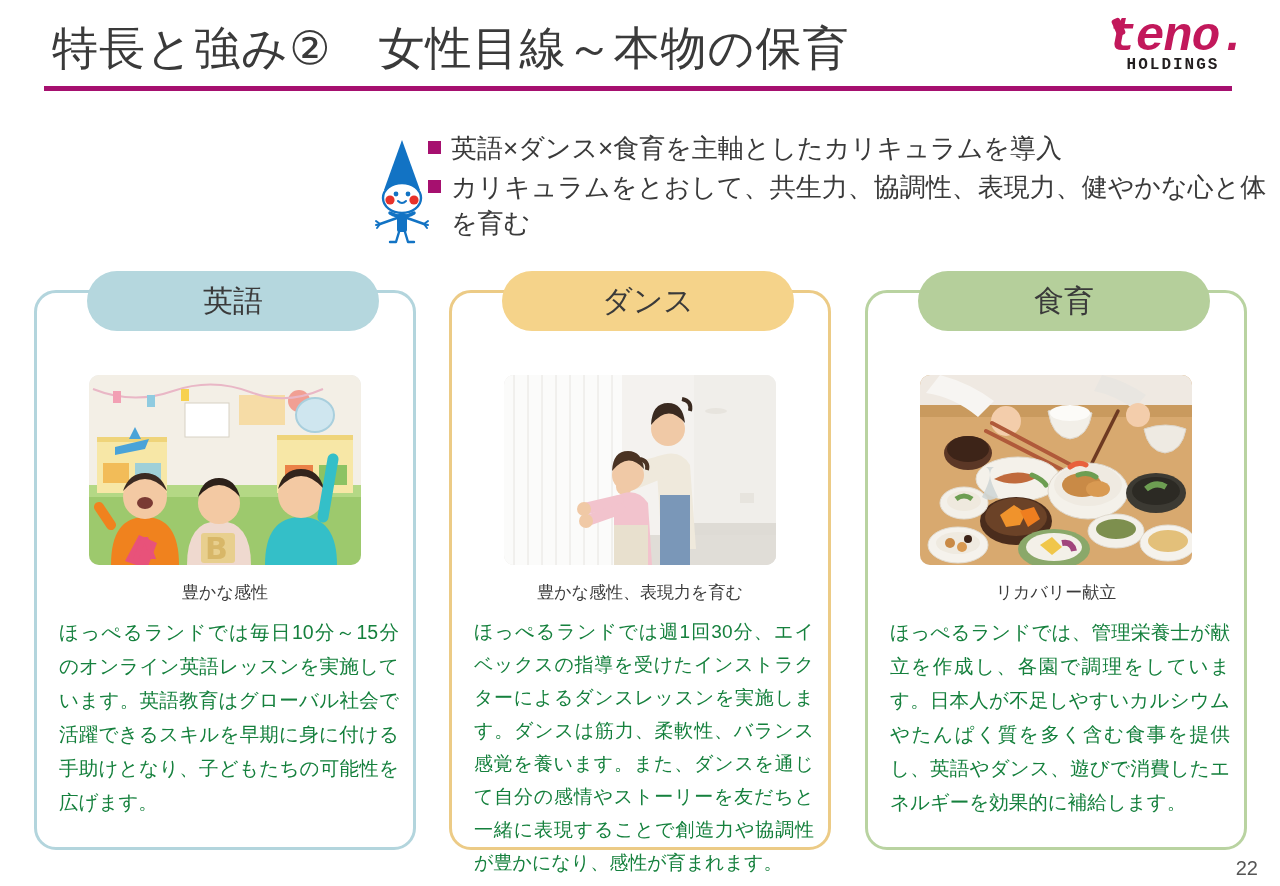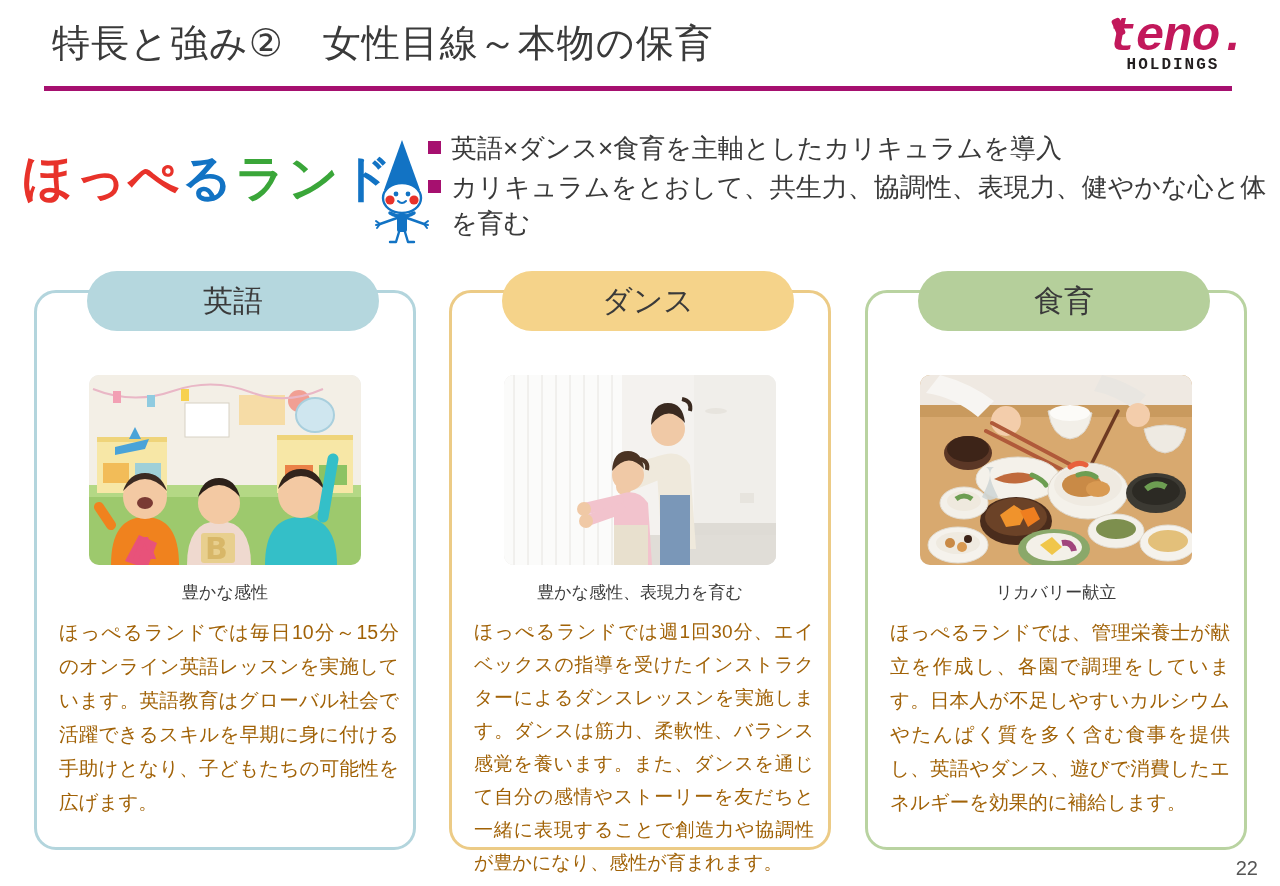--- a/index.html
+++ b/index.html
@@ -23,21 +23,21 @@
   #header {
     position: absolute;
     left: 0; top: 0;
     width: 1280px;
     height: 96px;
   }
   #slide-title {
     position: absolute;
     left: 52px;
     top: 18px;
-    font-size: 38px;
+    font-size: 46px;
     font-weight: 400;
     letter-spacing: 1px;
     color: #3a3a3a;
     white-space: nowrap;
   }
   #title-rule {
     position: absolute;
     left: 44px;
     top: 86px;
     width: 1188px;
@@ -207,21 +207,21 @@
     font-size: 17px;
     color: #3a3a3a;
   }
   .card-body {
     position: absolute;
     top: 322px;
     left: 22px;
     width: 340px;
     font-size: 19.5px;
     line-height: 34px;
-    color: #a16207;
+    color: #15803d;
     text-align: justify;
   }
   .card-dance .card-body { font-size: 19px; line-height: 33px; }
 
   #page-number {
     position: absolute;
     right: 22px;
     bottom: 6px;
     font-size: 20px;
     color: #555555;
@@ -241,23 +241,20 @@
         <span id="brand-tick"></span>
         <span>teno.</span>
       </div>
       <div id="brand-sub">HOLDINGS</div>
     </div>
   </div>
 
   <div id="intro">
 
     <div id="hoppel-logo">
-      <div id="hoppel-wordmark">
-        <span class="c-red">ほ</span><span class="c-red">っぺ</span><span class="c-blue">る</span><span class="c-green">ラン</span><span class="c-blue">ド</span>
-      </div>
 
       <svg id="mascot" viewBox="0 0 64 106" xmlns="http://www.w3.org/2000/svg">
 
         <path d="M32 2 L50 52 L14 52 Z" fill="#1273c4"></path>
 
         <ellipse cx="32" cy="60" rx="19" ry="15" fill="#ffffff" stroke="#1273c4" stroke-width="2.4"></ellipse>
 
         <circle cx="26" cy="56" r="2.4" fill="#1273c4"></circle>
         <circle cx="38" cy="56" r="2.4" fill="#1273c4"></circle>
 

